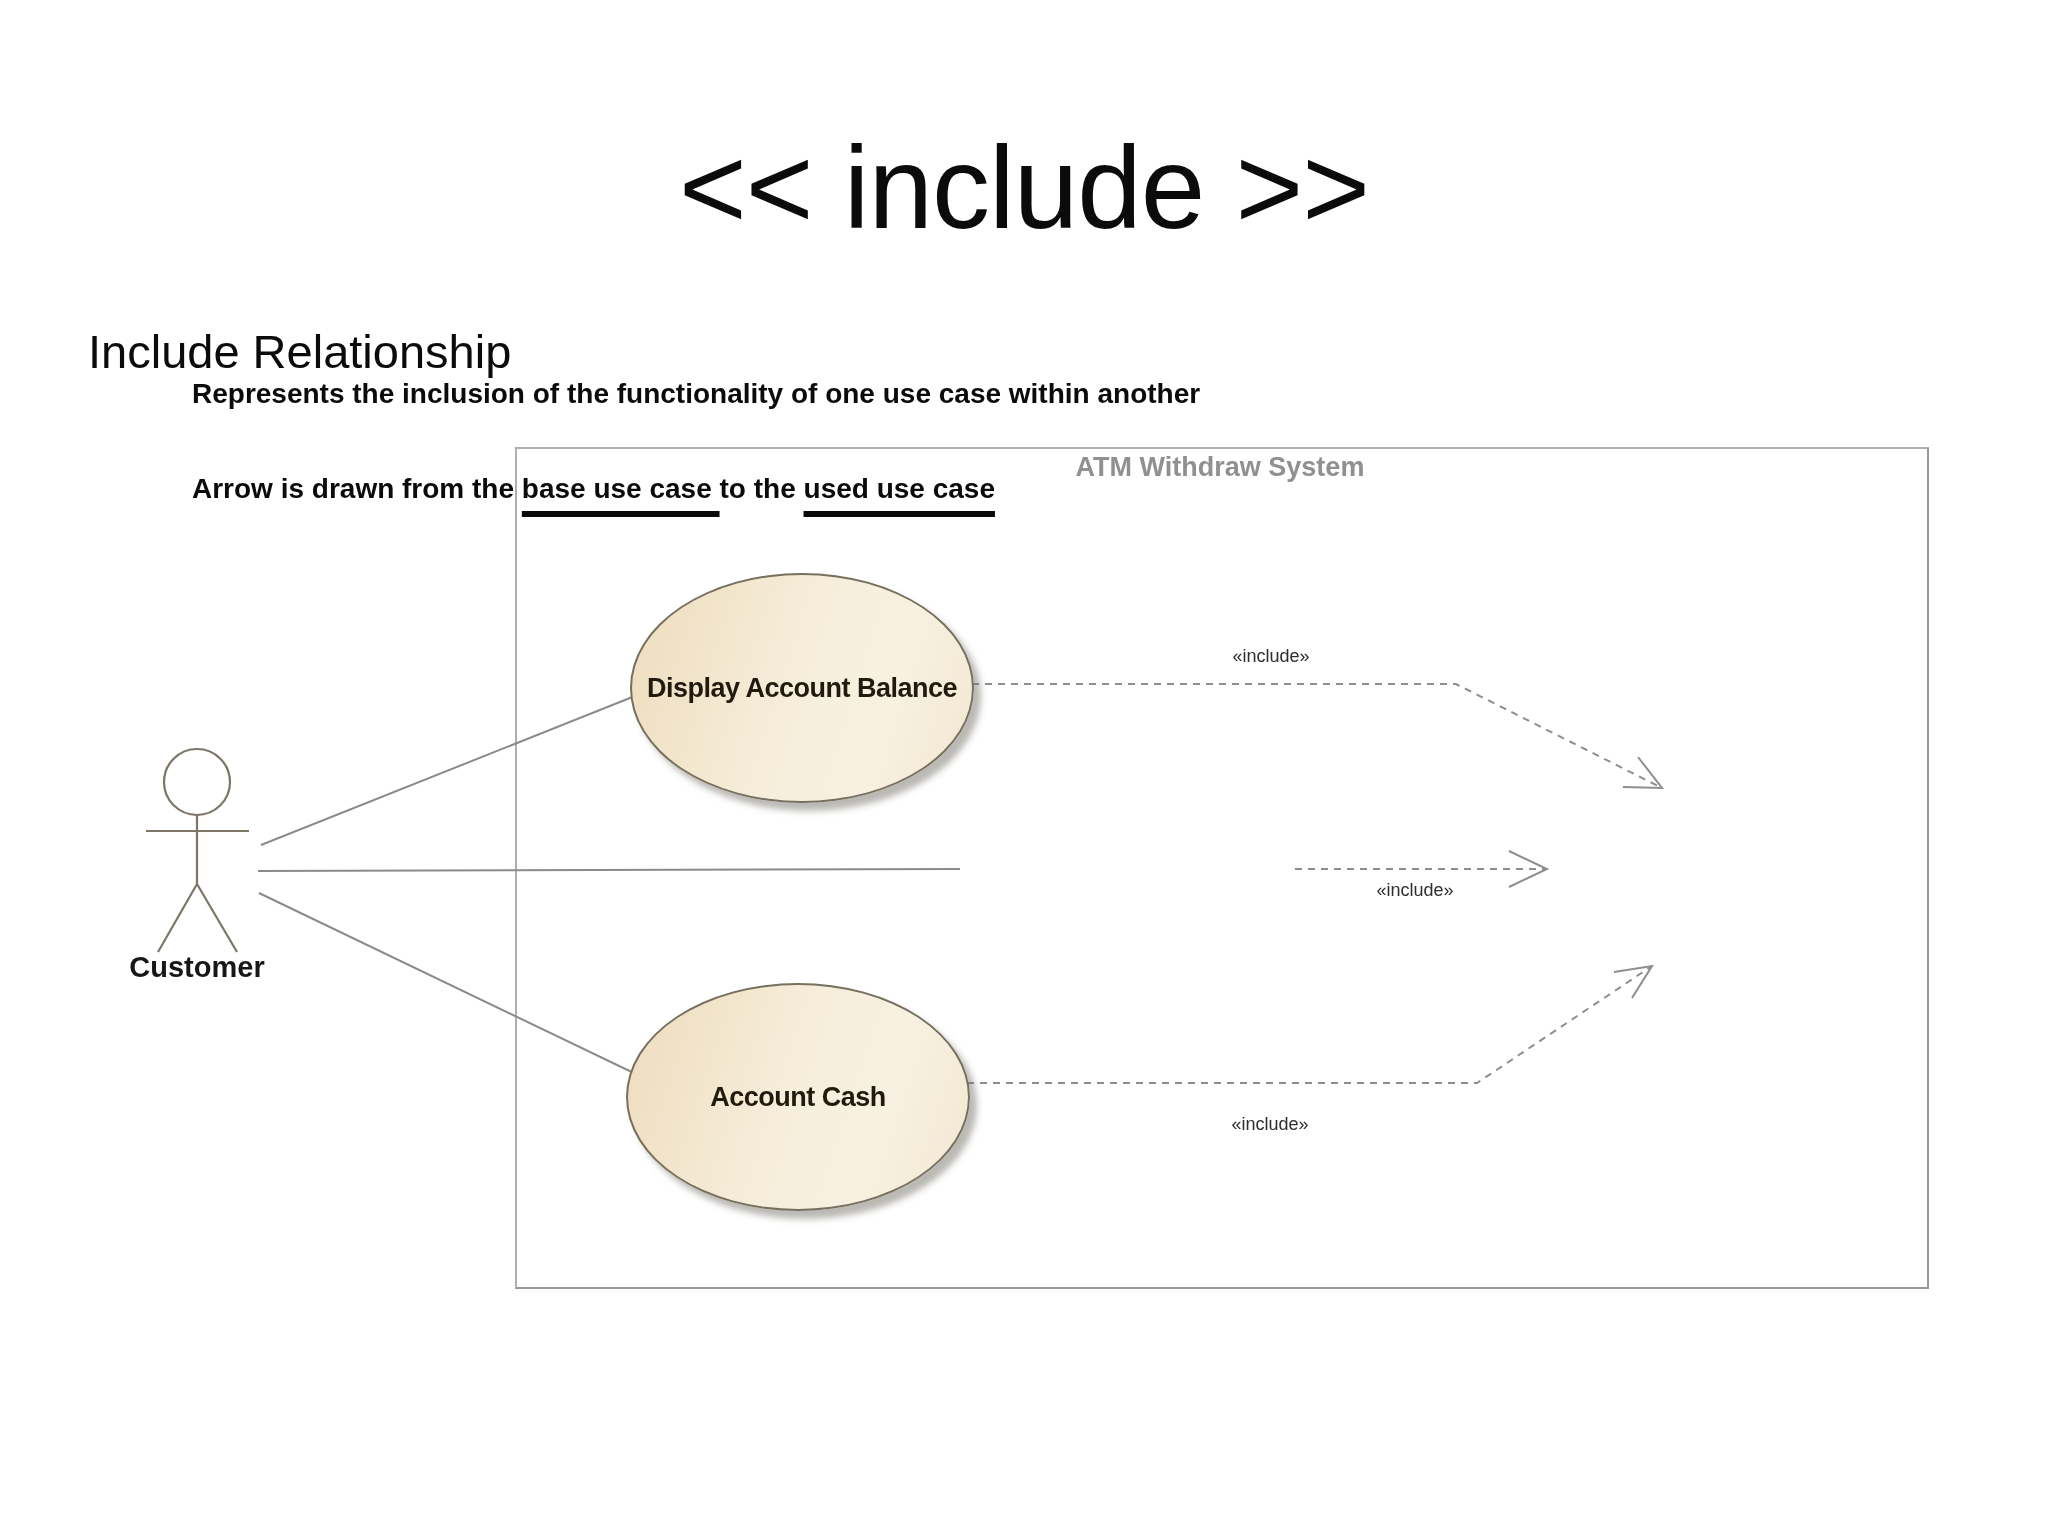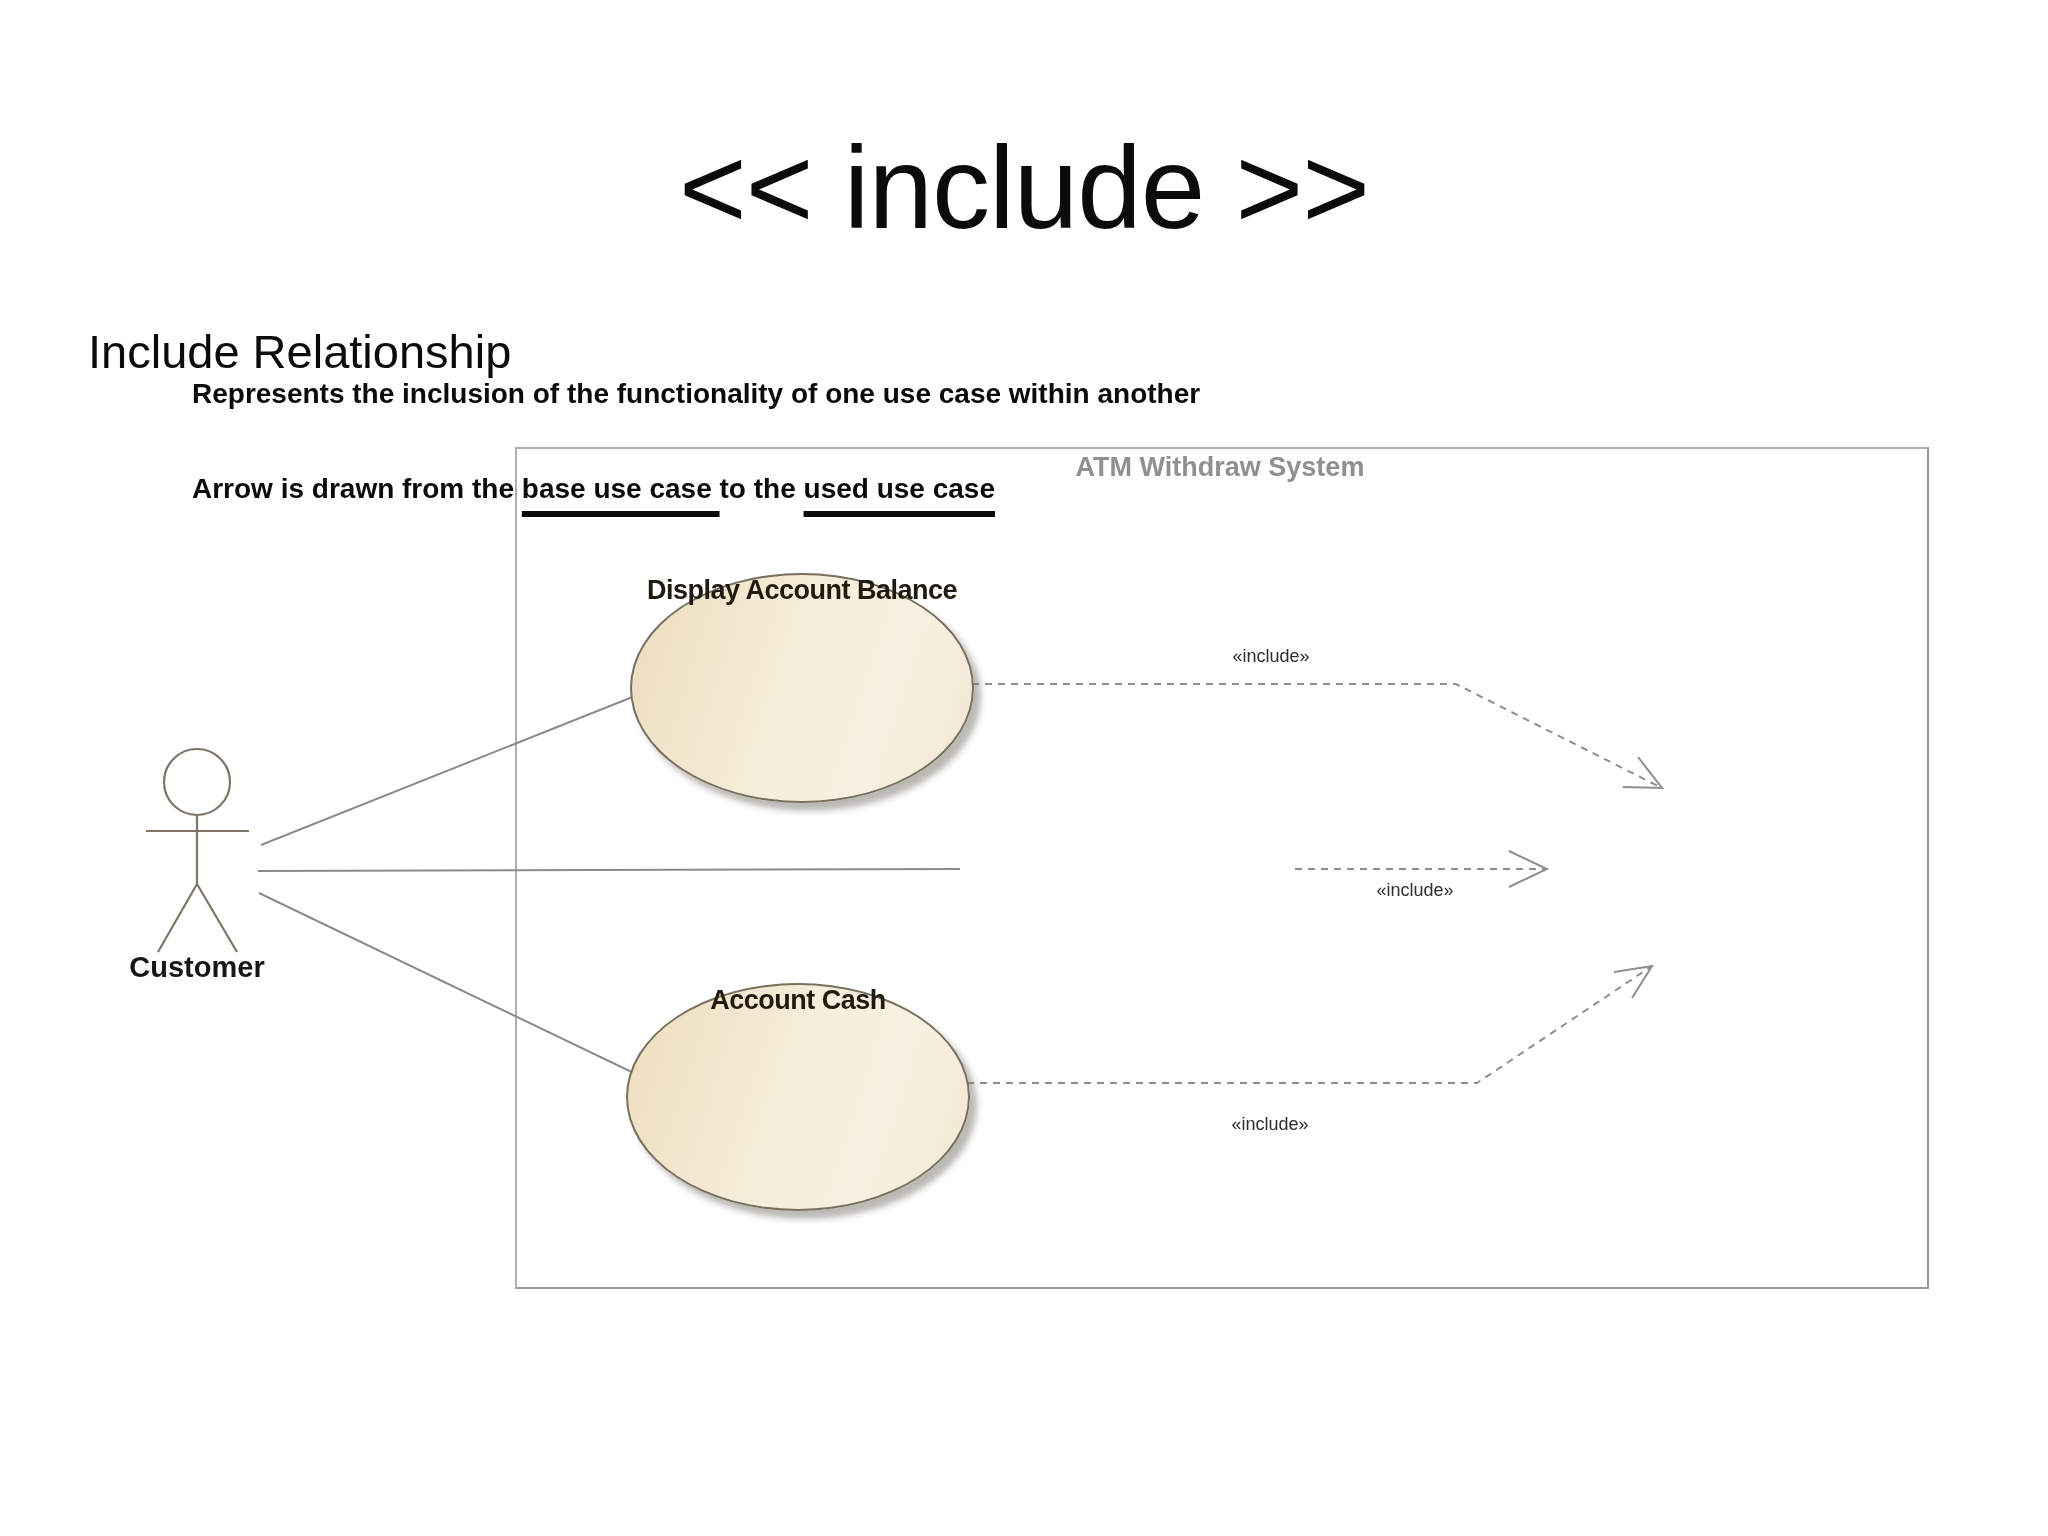--- a/index.html
+++ b/index.html
@@ -35,21 +35,21 @@
   svg .fig   { stroke:#7d7668; stroke-width:2.2; fill:none; }
   svg .assoc { stroke:#8b8b8b; stroke-width:2;   fill:none; }
   svg .dash  { stroke:#8e8e8e; stroke-width:2;   fill:none; stroke-dasharray:7 6; }
   svg .head  { stroke:#8e8e8e; stroke-width:2;   fill:none; }
 
   .usecase {
     position:absolute; border-radius:50%;
     border:2px solid #77705f;
     background:linear-gradient(108deg, #eedcbd 0%, #f6eedb 48%, #f8f1e1 72%, #f1e7d1 100%);
     box-shadow:7px 8px 6px rgba(120,115,105,0.50);
-    display:flex; align-items:flex-start; justify-content:center;
+    display:flex; align-items:center; justify-content:center;
     z-index:3;
   }
   .usecase .uc-label {
     font-size:27px; font-weight:bold; color:#211a0e; letter-spacing:-0.5px;
     text-align:center; white-space:nowrap;
   }
   .uc-display      { left:630px;  top:573px; width:340px; height:226px; }
   .uc-deposit      { left:953px;  top:752px; width:340px; height:224px; }
   .uc-withdraw     { left:626px;  top:983px; width:340px; height:224px; }
   .uc-authenticate { left:1547px; top:787px; width:272px; height:180px; }

